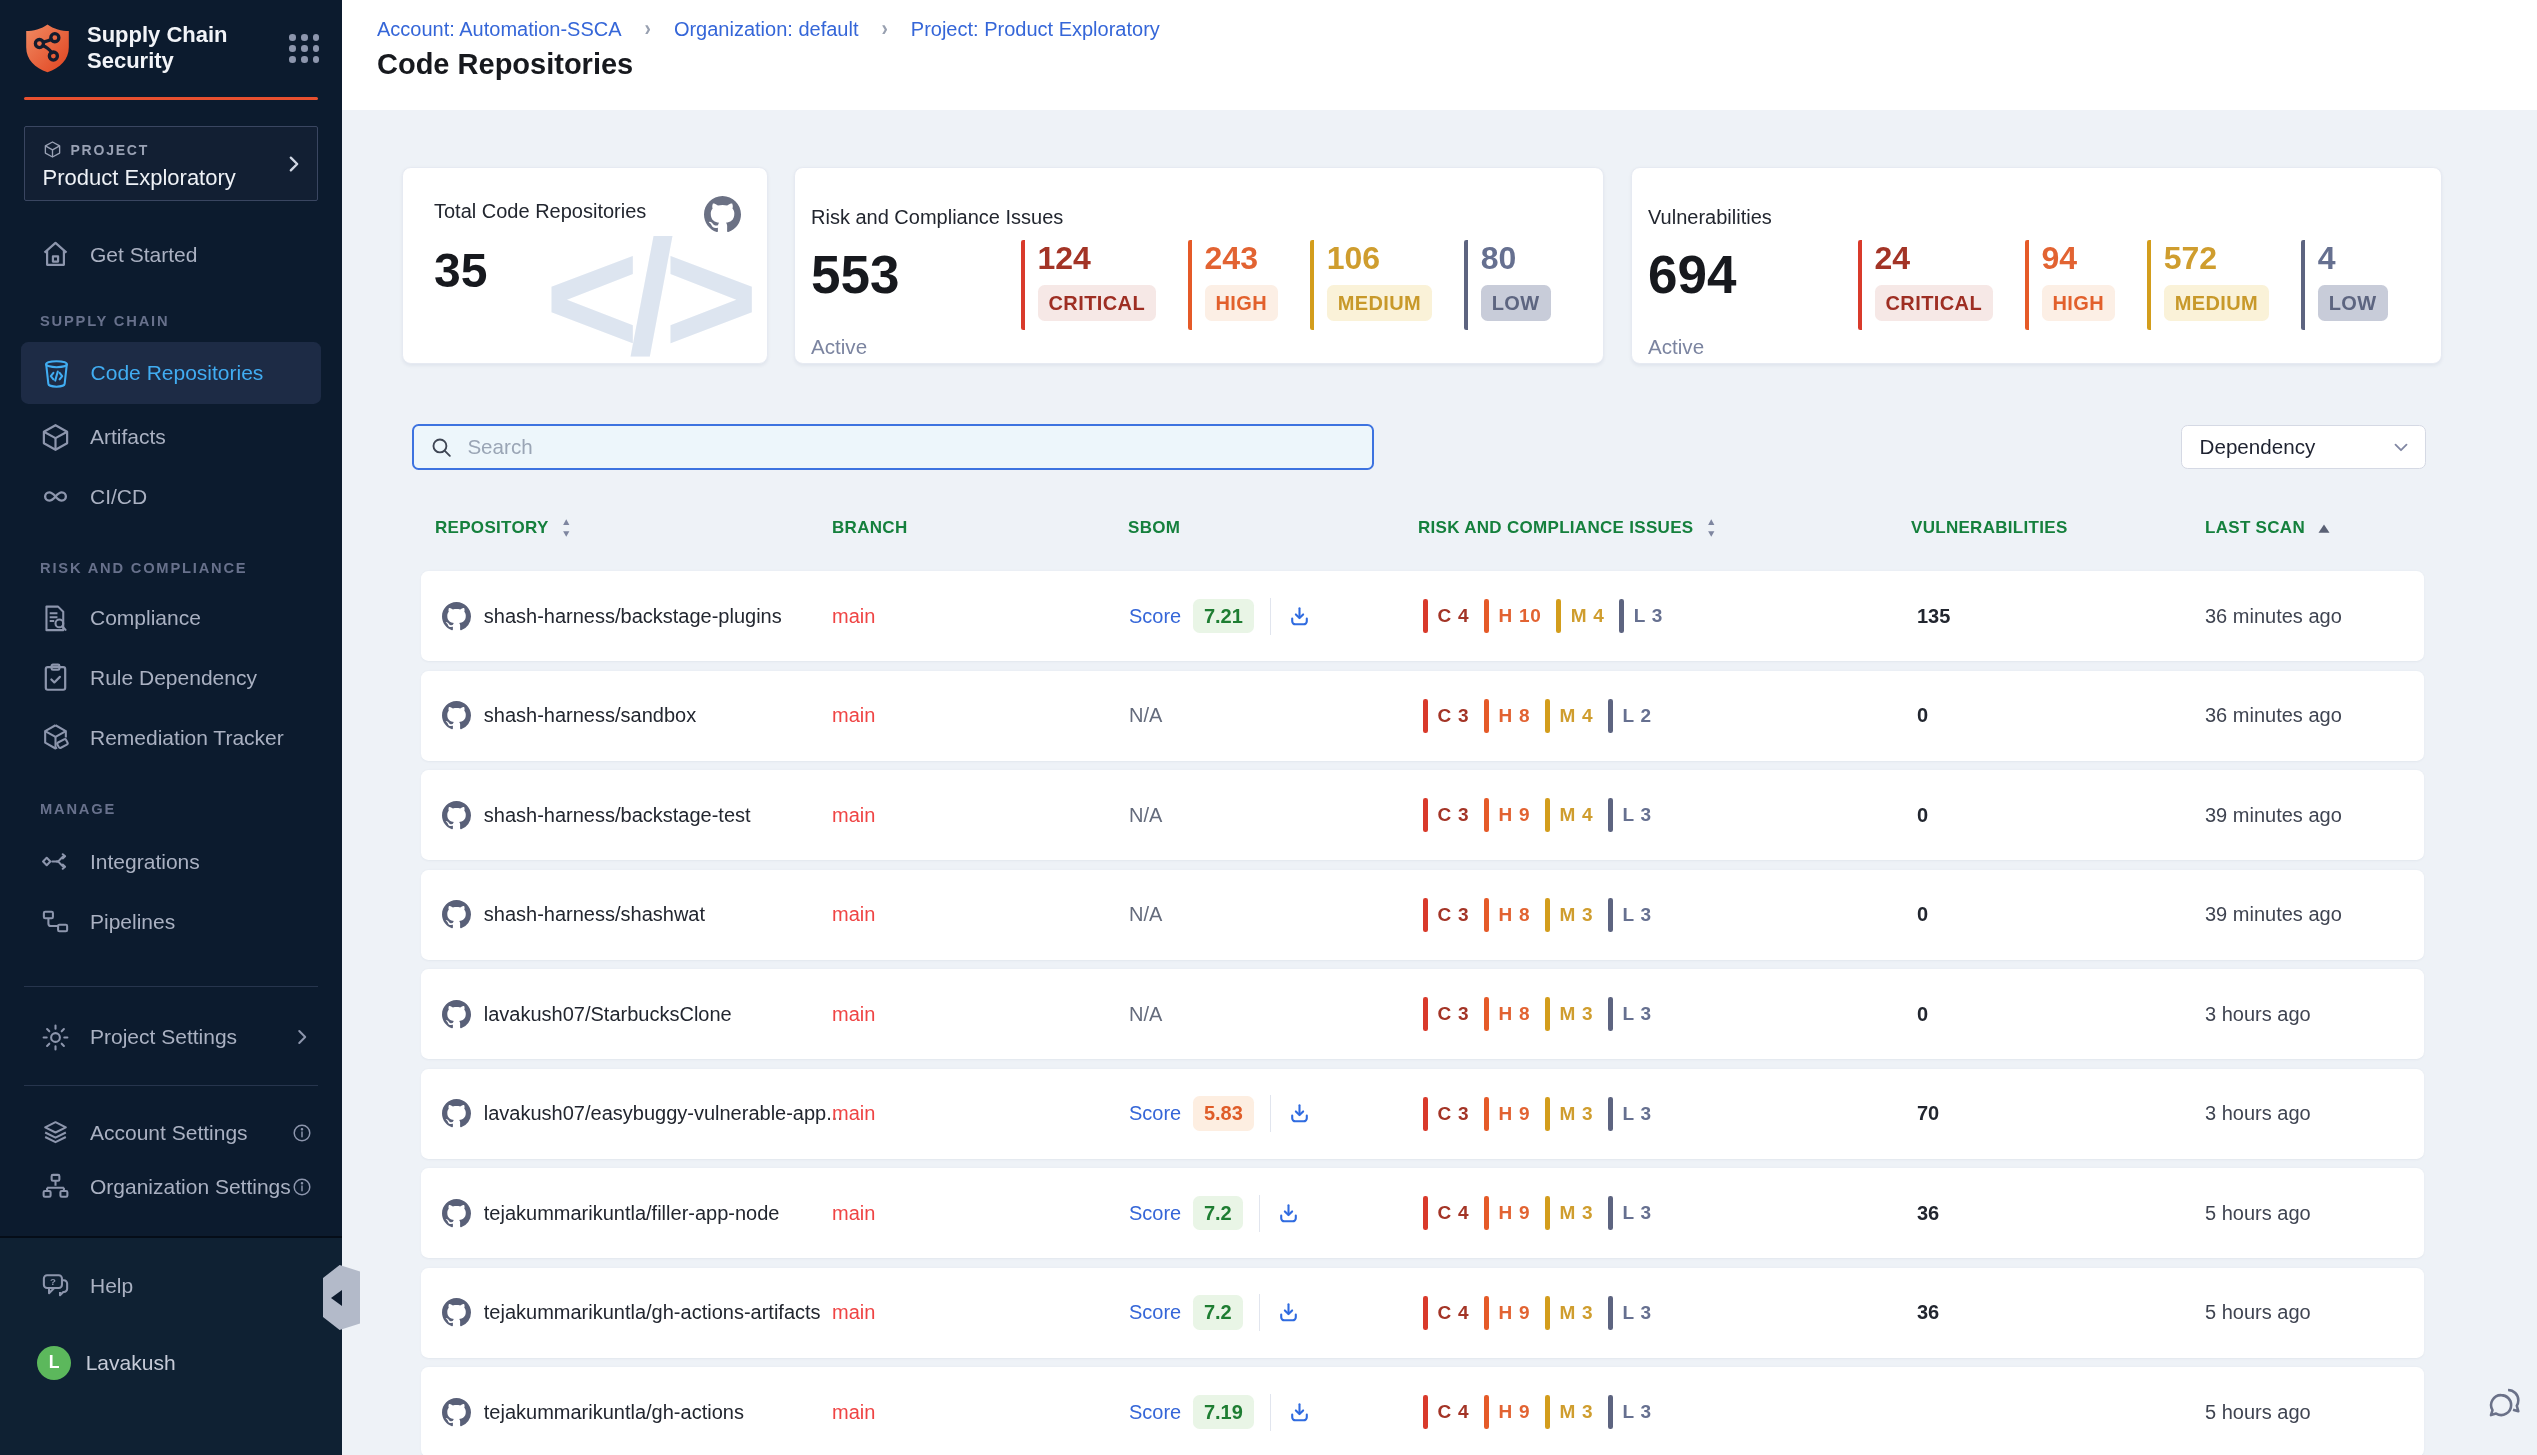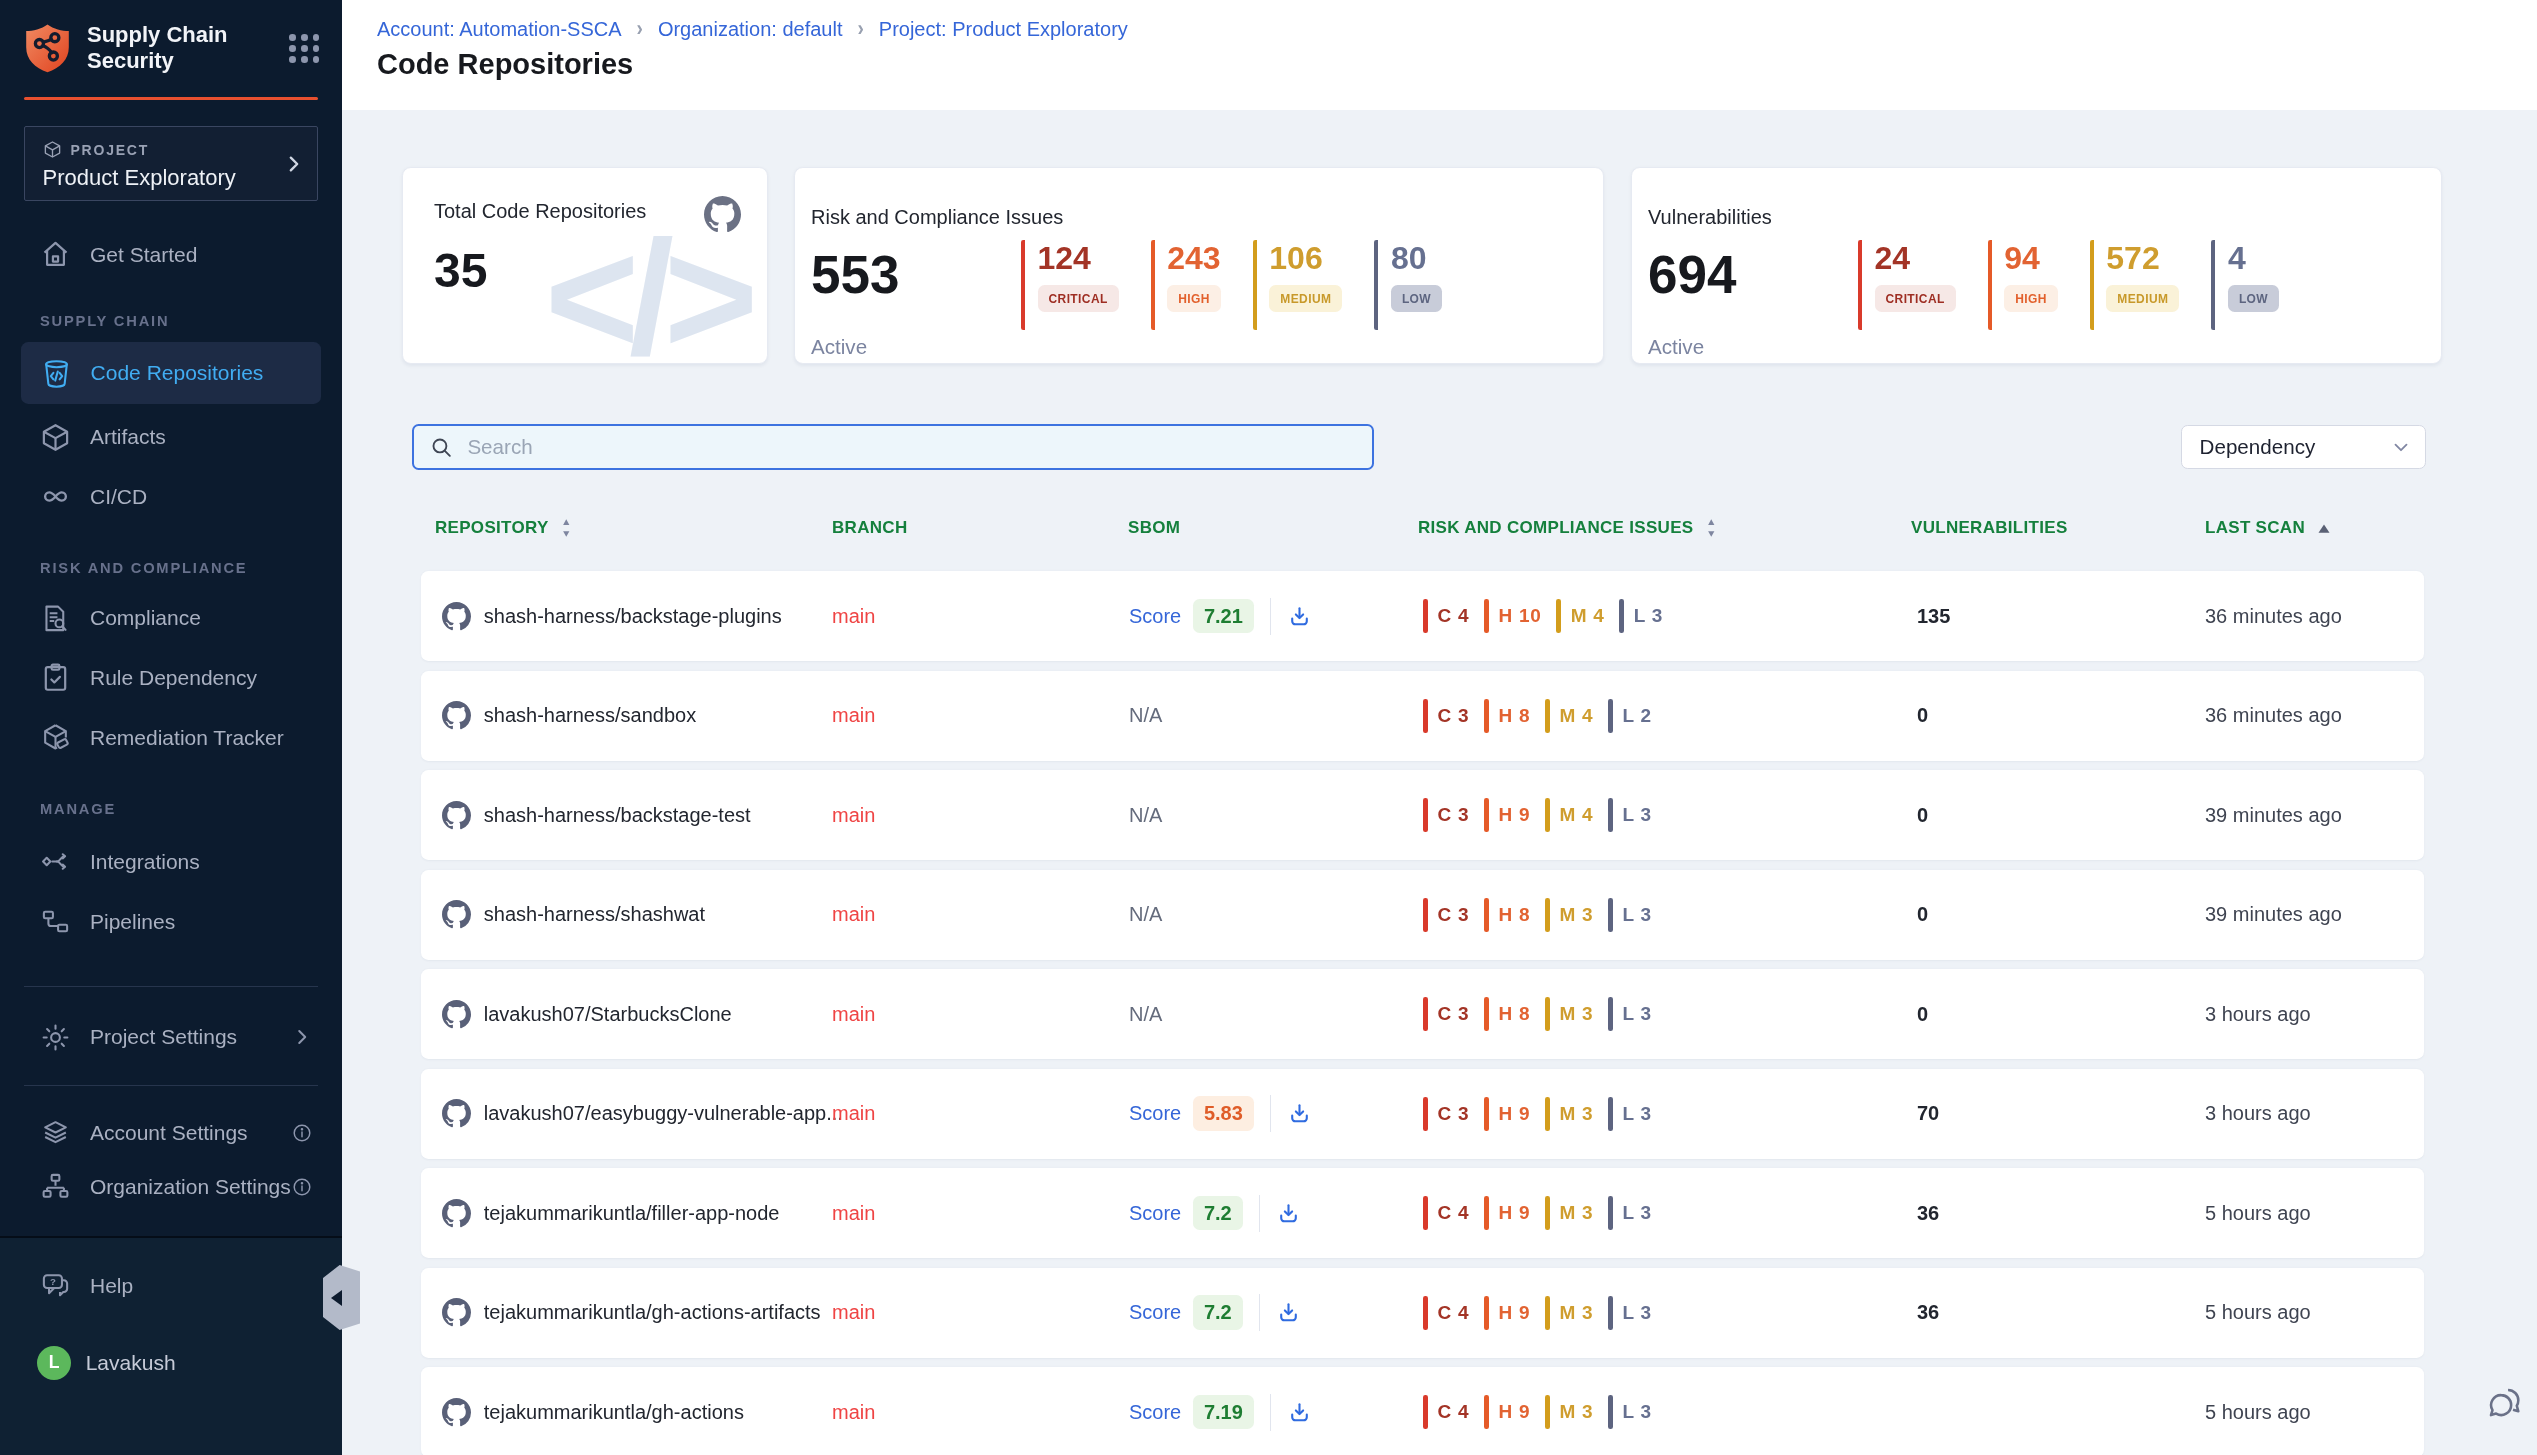--- a/index.html
+++ b/index.html
@@ -35,41 +35,41 @@
   .user-row{display:flex;align-items:center;height:41px;margin-top:38px;padding-left:37px;cursor:pointer;}
   .avatar{width:34px;height:34px;border-radius:50%;background:#5cb85c;color:#fff;font-size:17.6px;font-weight:700;
      display:flex;align-items:center;justify-content:center;margin-right:14.7px;}
   .user-name{font-size:21px;color:#c6cbd8;}
   .collapse-handle{position:absolute;left:323px;top:1265px;width:37px;height:65px;background:#b3bac9;z-index:6;cursor:pointer;
      clip-path:polygon(0 20%,45% 0,100% 10%,100% 90%,45% 100%,0 80%);display:flex;align-items:center;justify-content:center;}
   .collapse-handle .tri{width:0;height:0;border-top:8px solid transparent;border-bottom:8px solid transparent;border-right:11px solid #0d1b2e;margin-right:10.3px;}
   
   .main{position:absolute;left:342px;top:0;width:2195px;height:1455px;}
   .topbar{position:absolute;left:0;top:0;right:0;height:110px;background:#ffffff;}
-  .breadcrumb{position:absolute;left:35px;top:17.6px;font-size:20px;display:flex;align-items:center;gap:15px;}
+  .breadcrumb{position:absolute;left:35px;top:17.6px;font-size:20px;display:flex;align-items:center;gap:23px;}
   .breadcrumb a{color:#3566d8;text-decoration:none;cursor:pointer;}
   .crumb-sep{color:#98a0b0;font-size:19px;font-weight:700;transform:scaleY(1.2);}
   .page-title{position:absolute;left:35px;top:48px;font-size:29px;font-weight:700;color:#17191e;}
   
   .card{position:absolute;top:167px;height:195px;background:#fff;border-radius:8.8px;border:0.7px solid #e6eaf2;
      box-shadow:0 1.5px 3.7px rgba(25,39,80,.06);}
   .card1{left:60px;width:364px;overflow:hidden;}
   .card2{left:452px;width:808px;}
   .card3{left:1289px;width:809px;}
   .card-title{position:absolute;left:31px;top:32px;font-size:20px;color:#22262f;}
   .card2 .card-title,.card3 .card-title{left:16px;top:38px;}
   .big-num{position:absolute;left:31px;top:75px;font-size:48px;font-weight:700;color:#17191e;}
   .card2 .big-num,.card3 .big-num{left:16px;top:76px;font-size:53px;}
   .active-label{position:absolute;left:16px;top:167px;font-size:20.6px;color:#7b84a0;}
   .gh-card-icon{position:absolute;right:26.4px;top:28px;width:37px;height:37px;color:#6b7184;}
   .code-watermark{position:absolute;right:19px;top:48px;font-size:162px;font-weight:700;color:#dde5f0;letter-spacing:-10.3px;line-height:1;}
   .sev-row{position:absolute;left:226px;top:72px;display:flex;}
   .sev-col{border-left:4.4px solid;border-radius:2.2px;padding-left:12.5px;margin-right:32px;height:90px;}
   .sev-num{font-size:32px;font-weight:700;line-height:1;margin-top:1.5px;}
-  .sev-badge{display:inline-block;margin-top:11.7px;font-size:12px;font-weight:700;letter-spacing:0.4px;padding:6.6px 11px;border-radius:6.6px;}
+  .sev-badge{display:inline-block;margin-top:11.7px;font-size:20px;font-weight:700;letter-spacing:0.4px;padding:6.6px 11px;border-radius:6.6px;}
   .sev-col.critical{border-color:#d93a2b;} .sev-col.critical .sev-num{color:#a33426;}
   .sev-col.critical .sev-badge{background:#f6e8e6;color:#9e2e23;}
   .sev-col.high{border-color:#e55a28;} .sev-col.high .sev-num{color:#e26332;}
   .sev-col.high .sev-badge{background:#fcefe5;color:#e2602c;}
   .sev-col.medium{border-color:#d39d1c;} .sev-col.medium .sev-num{color:#cf9d2e;}
   .sev-col.medium .sev-badge{background:#faf2d8;color:#c8992a;}
   .sev-col.low{border-color:#5d6480;} .sev-col.low .sev-num{color:#667090;}
   .sev-col.low .sev-badge{background:#c8ccd9;color:#5d6580;}
   
   .search-box{position:absolute;left:70px;top:424px;width:962px;height:46px;background:#edf6fb;border:2.2px solid #3d73e0;

